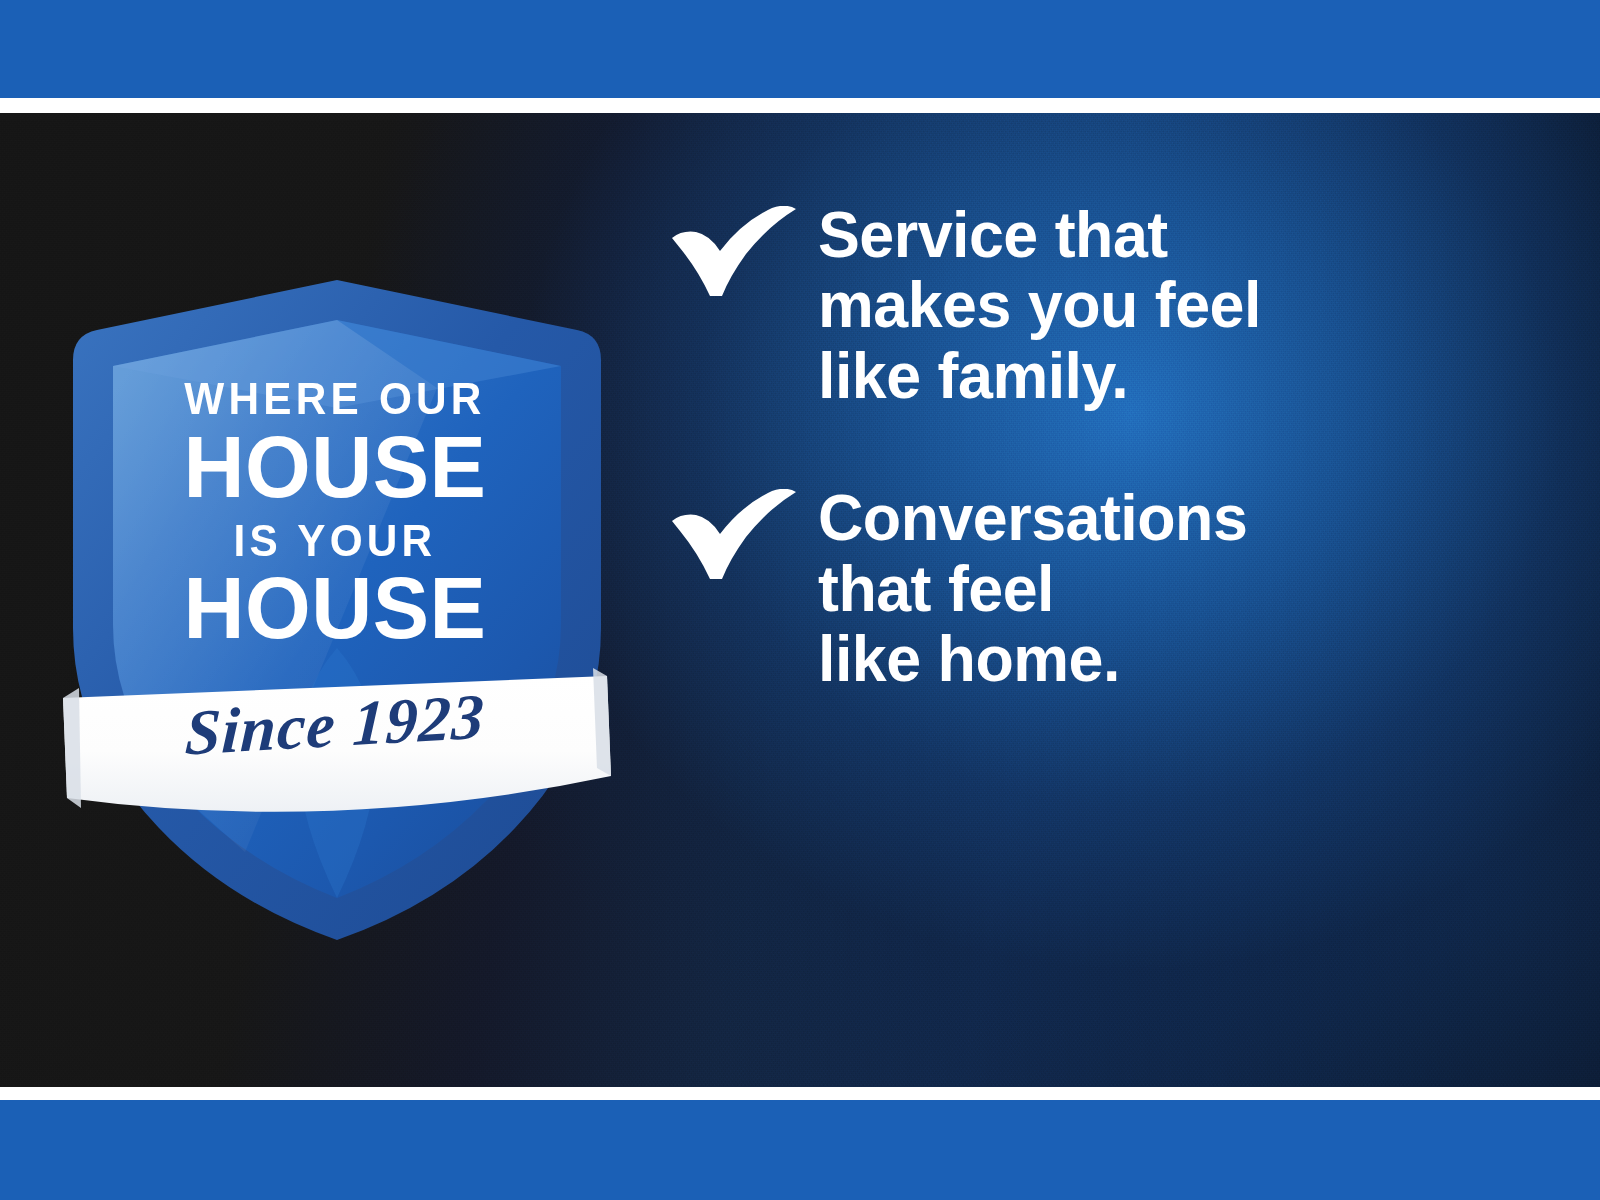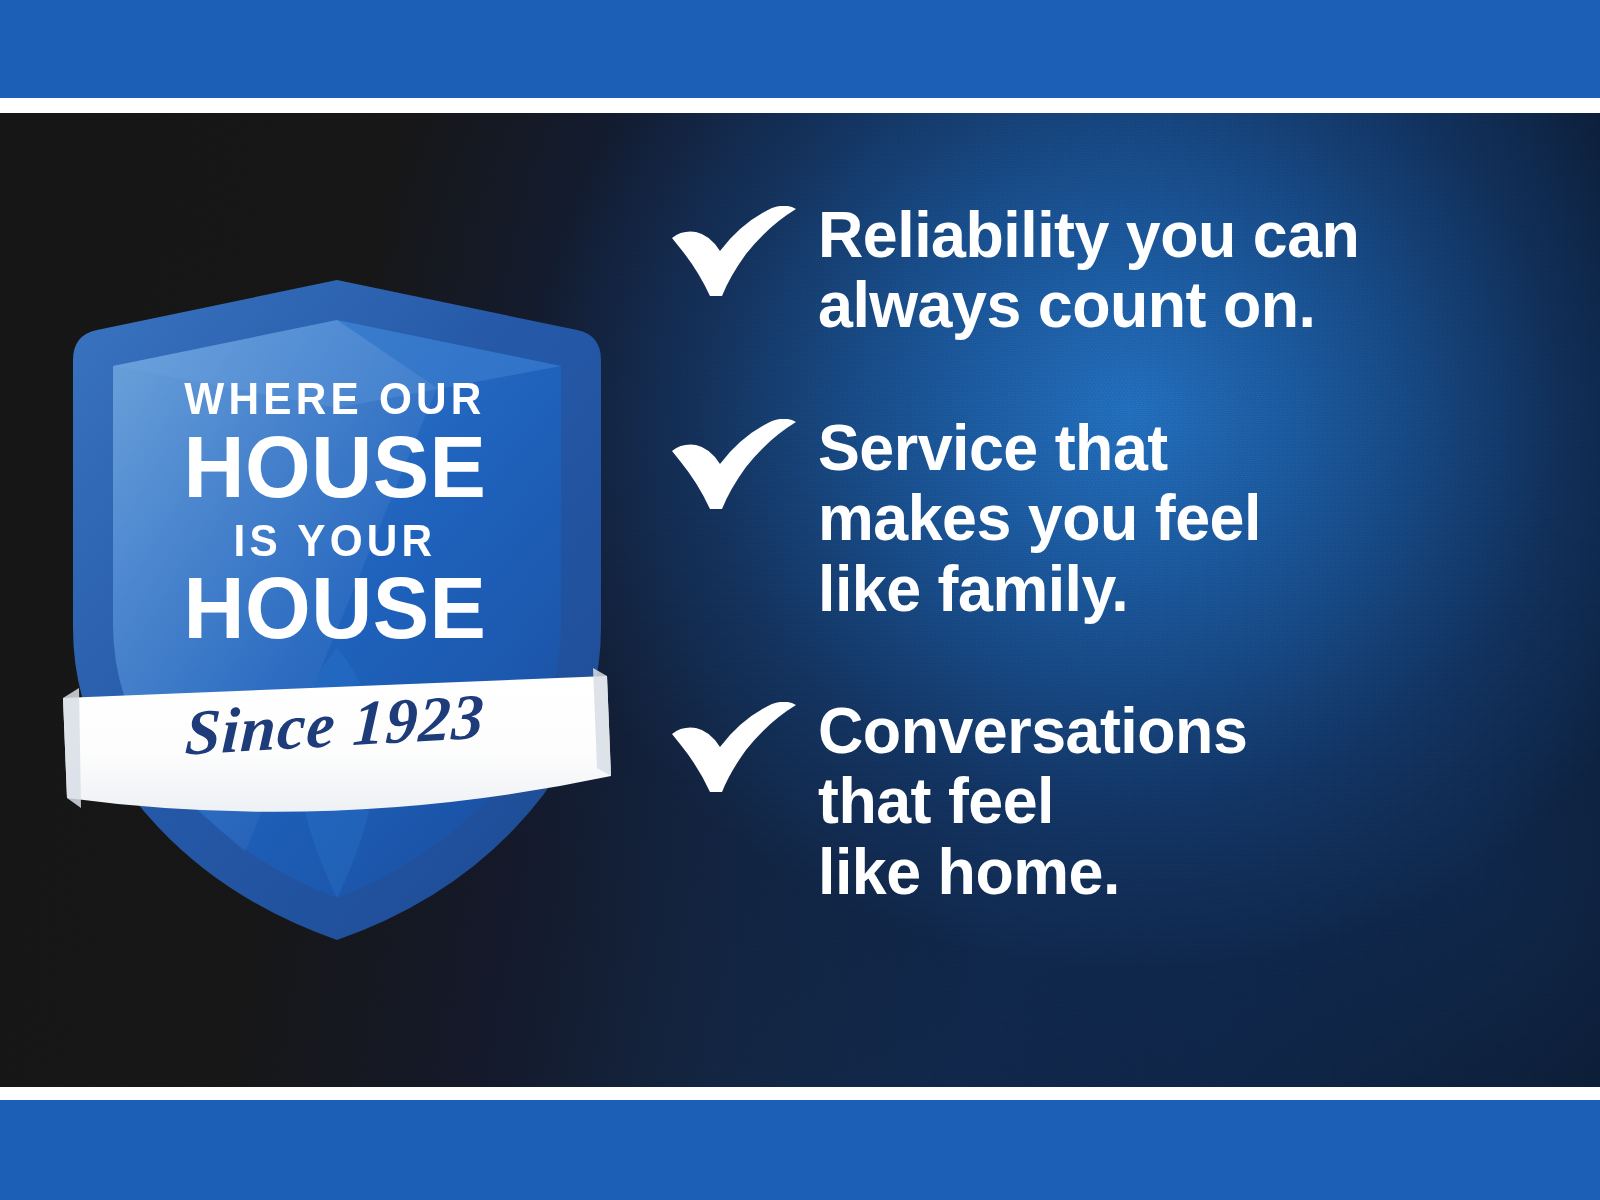--- a/index.html
+++ b/index.html
@@ -233,30 +233,20 @@
     <div class="shield-text ln-small" id="line-where">WHERE OUR</div>
     <div class="shield-text ln-big" id="line-house1">HOUSE</div>
     <div class="shield-text ln-small" id="line-isyour">IS YOUR</div>
     <div class="shield-text ln-big" id="line-house2">HOUSE</div>
 
     <div id="since-label">Since 1923</div>
   </div>
 
   <div id="benefits">
 
-    <div class="benefit">
-      <span class="check-wrap">
-        <svg viewBox="0 0 132 96" xmlns="http://www.w3.org/2000/svg">
-          <path d="M 4 32 Q 14 24 28 26 Q 42 29 52 45 Q 74 16 104 2 Q 118 -3 128 3
-                   Q 100 20 78 48 Q 62 70 54 90 L 42 90 Q 30 64 12 42 Z" fill="#ffffff"></path>
-        </svg>
-      </span>
-      <span class="benefit-text">Reliability you can
-always count on.</span>
-    </div>
 
     <div class="benefit">
       <span class="check-wrap">
         <svg viewBox="0 0 132 96" xmlns="http://www.w3.org/2000/svg">
           <path d="M 4 32 Q 14 24 28 26 Q 42 29 52 45 Q 74 16 104 2 Q 118 -3 128 3
                    Q 100 20 78 48 Q 62 70 54 90 L 42 90 Q 30 64 12 42 Z" fill="#ffffff"></path>
         </svg>
       </span>
       <span class="benefit-text">Service that
 makes you feel

